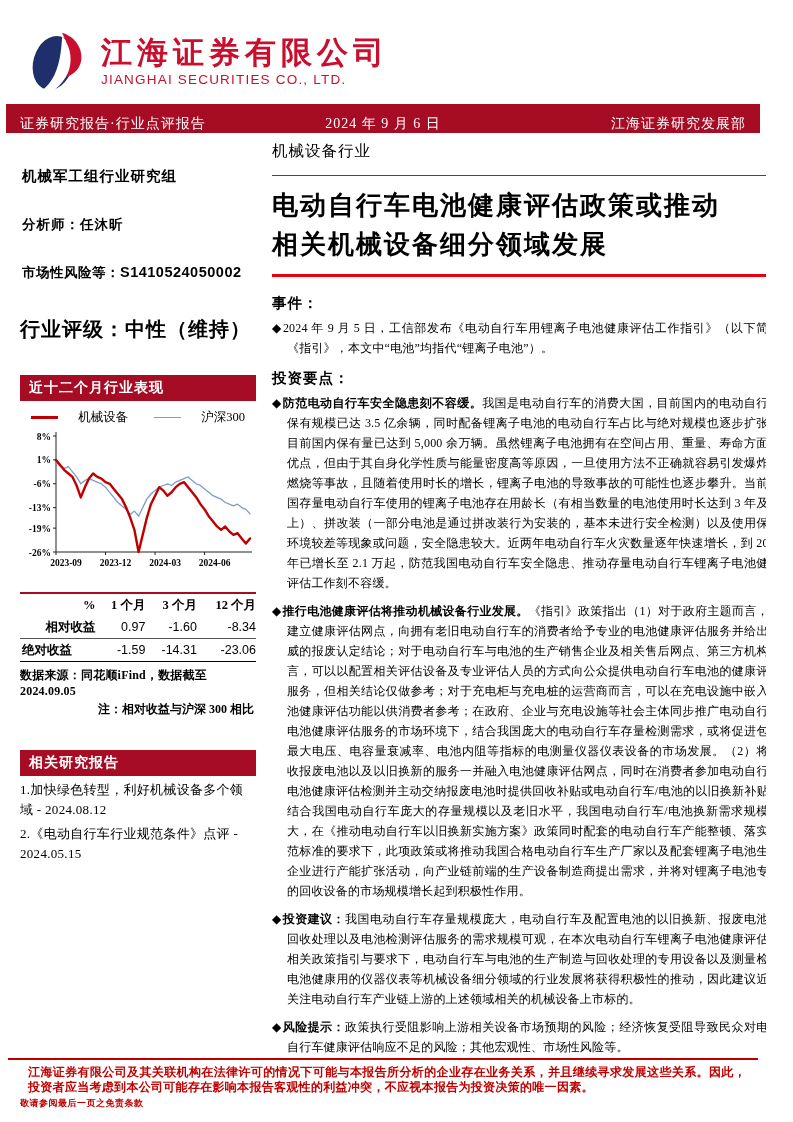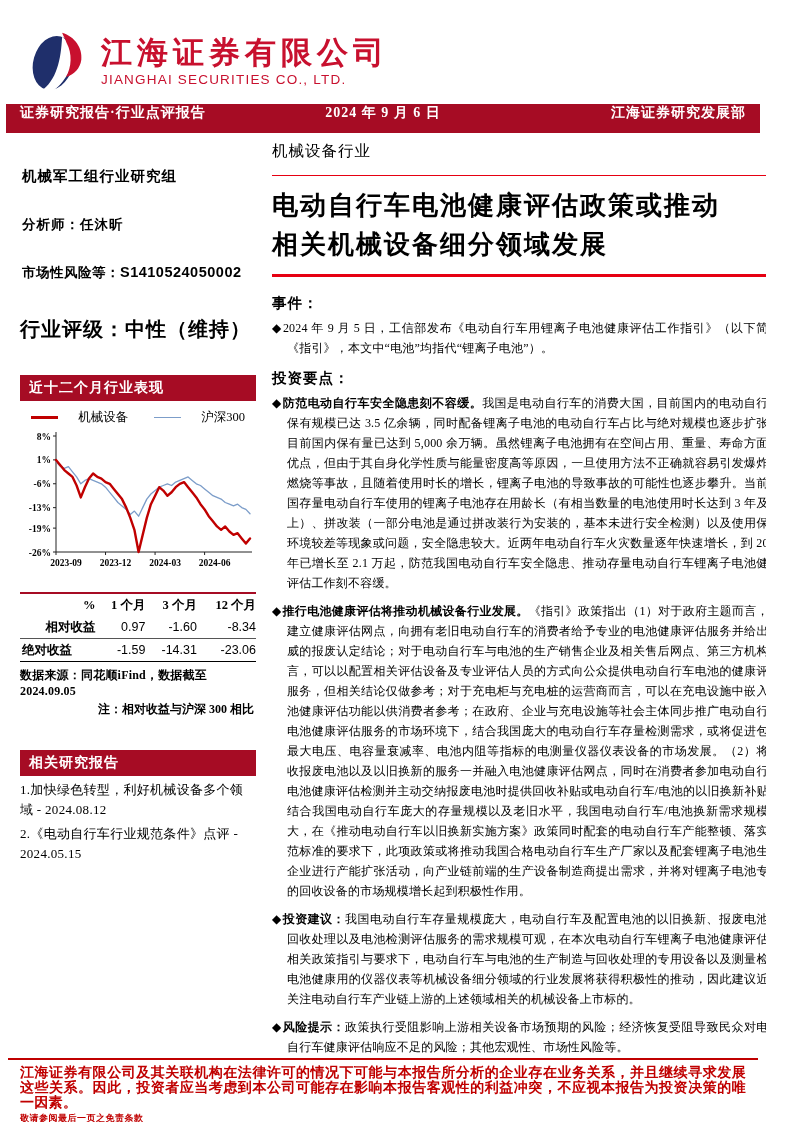--- a/index.html
+++ b/index.html
@@ -7,22 +7,22 @@
         font-family:"Liberation Serif","DejaVu Serif",serif;color:#000;}
   
   .masthead{padding-top:28px;}
   .logo-row{display:flex;align-items:center;margin-left:25px;height:66px;}
   .logo-mark{width:64px;height:64px;flex:0 0 auto;}
   .brand{margin-left:12px;}
   .brand-cn{font-size:31px;font-weight:bold;color:var(--logo-red,#C8102E);letter-spacing:5px;line-height:34px;}
   .brand-en{font-size:13.5px;color:var(--logo-red,#C8102E);letter-spacing:1.2px;margin-top:2px;
             font-family:"Liberation Sans","DejaVu Sans",sans-serif;}
   .banner{margin:10px 6px 0 6px;height:29px;background:var(--deep-red,#A60C24);color:#fff;
-          display:flex;align-items:flex-start;justify-content:space-between;
-          font-size:14px;font-weight:bold;padding:0 14px;letter-spacing:1px;gap:20px;}
+          display:flex;align-items:flex-end;justify-content:space-between;
+          font-size:14px;font-weight:normal;padding:0 14px;letter-spacing:1px;gap:20px;}
   .banner .mid{position:absolute;left:50%;transform:translateX(-50%);}
   
   .content{display:flex;padding:8px 12px 0 20px;gap:16px;align-items:flex-start;}
   .sidebar{width:236px;flex:0 0 auto;}
   .main{width:509px;flex:0 0 auto;}
   
   .team{font-size:14.5px;font-weight:bold;margin:26px 0 0 2px;letter-spacing:1px;}
   .analyst{font-size:13.5px;font-weight:bold;margin:30px 0 0 2px;letter-spacing:1px;}
   .cert{font-size:13.5px;font-weight:bold;margin:30px 0 0 2px;letter-spacing:.5px;}
   .cert .num{font-family:"Liberation Sans","DejaVu Sans",sans-serif;font-size:14.5px;}
@@ -48,22 +48,22 @@
   .title{font-size:26px;font-weight:bold;line-height:39px;margin-top:10px;letter-spacing:2px;
          padding-bottom:10px;border-bottom:3.5px solid var(--bright-red,#E60012);}
   .sec-label{font-size:14.5px;font-weight:bold;margin:11px 0 5px 0;letter-spacing:1px;}
   .bullet{font-size:12px;line-height:20px;text-align:justify;margin:0 0 8px 0;
           padding-left:15px;text-indent:-15px;letter-spacing:.2px;}
   .bullet .dm{margin-right:1px;}
   .bullet .lead{font-weight:bold;}
   
   .pagefoot{position:absolute;left:8px;right:8px;top:1058px;}
   .foot-rule{border-top:2.5px solid var(--footer-red,#C00000);}
-  .disclaimer{color:var(--footer-red,#C00000);font-size:14px;font-weight:bold;line-height:15px;
-              margin:5px 12px 0 12px;text-align:justify;letter-spacing:.3px;}
+  .disclaimer{color:var(--footer-red,#C00000);font-size:12px;font-weight:bold;line-height:15px;
+              margin:5px 12px 0 20px;text-align:justify;letter-spacing:.3px;}
   .foot-note{color:var(--footer-red,#C00000);font-size:9px;font-weight:bold;margin:2px 12px 0 12px;letter-spacing:.5px;}
   svg text.tick{font-size:9.5px;font-family:"Liberation Serif","DejaVu Serif",serif;fill:#000;font-weight:bold;}
 </style>
 </head>
 <body>
 
 <div class="page">
 
   <header class="masthead">
     <div class="logo-row">

